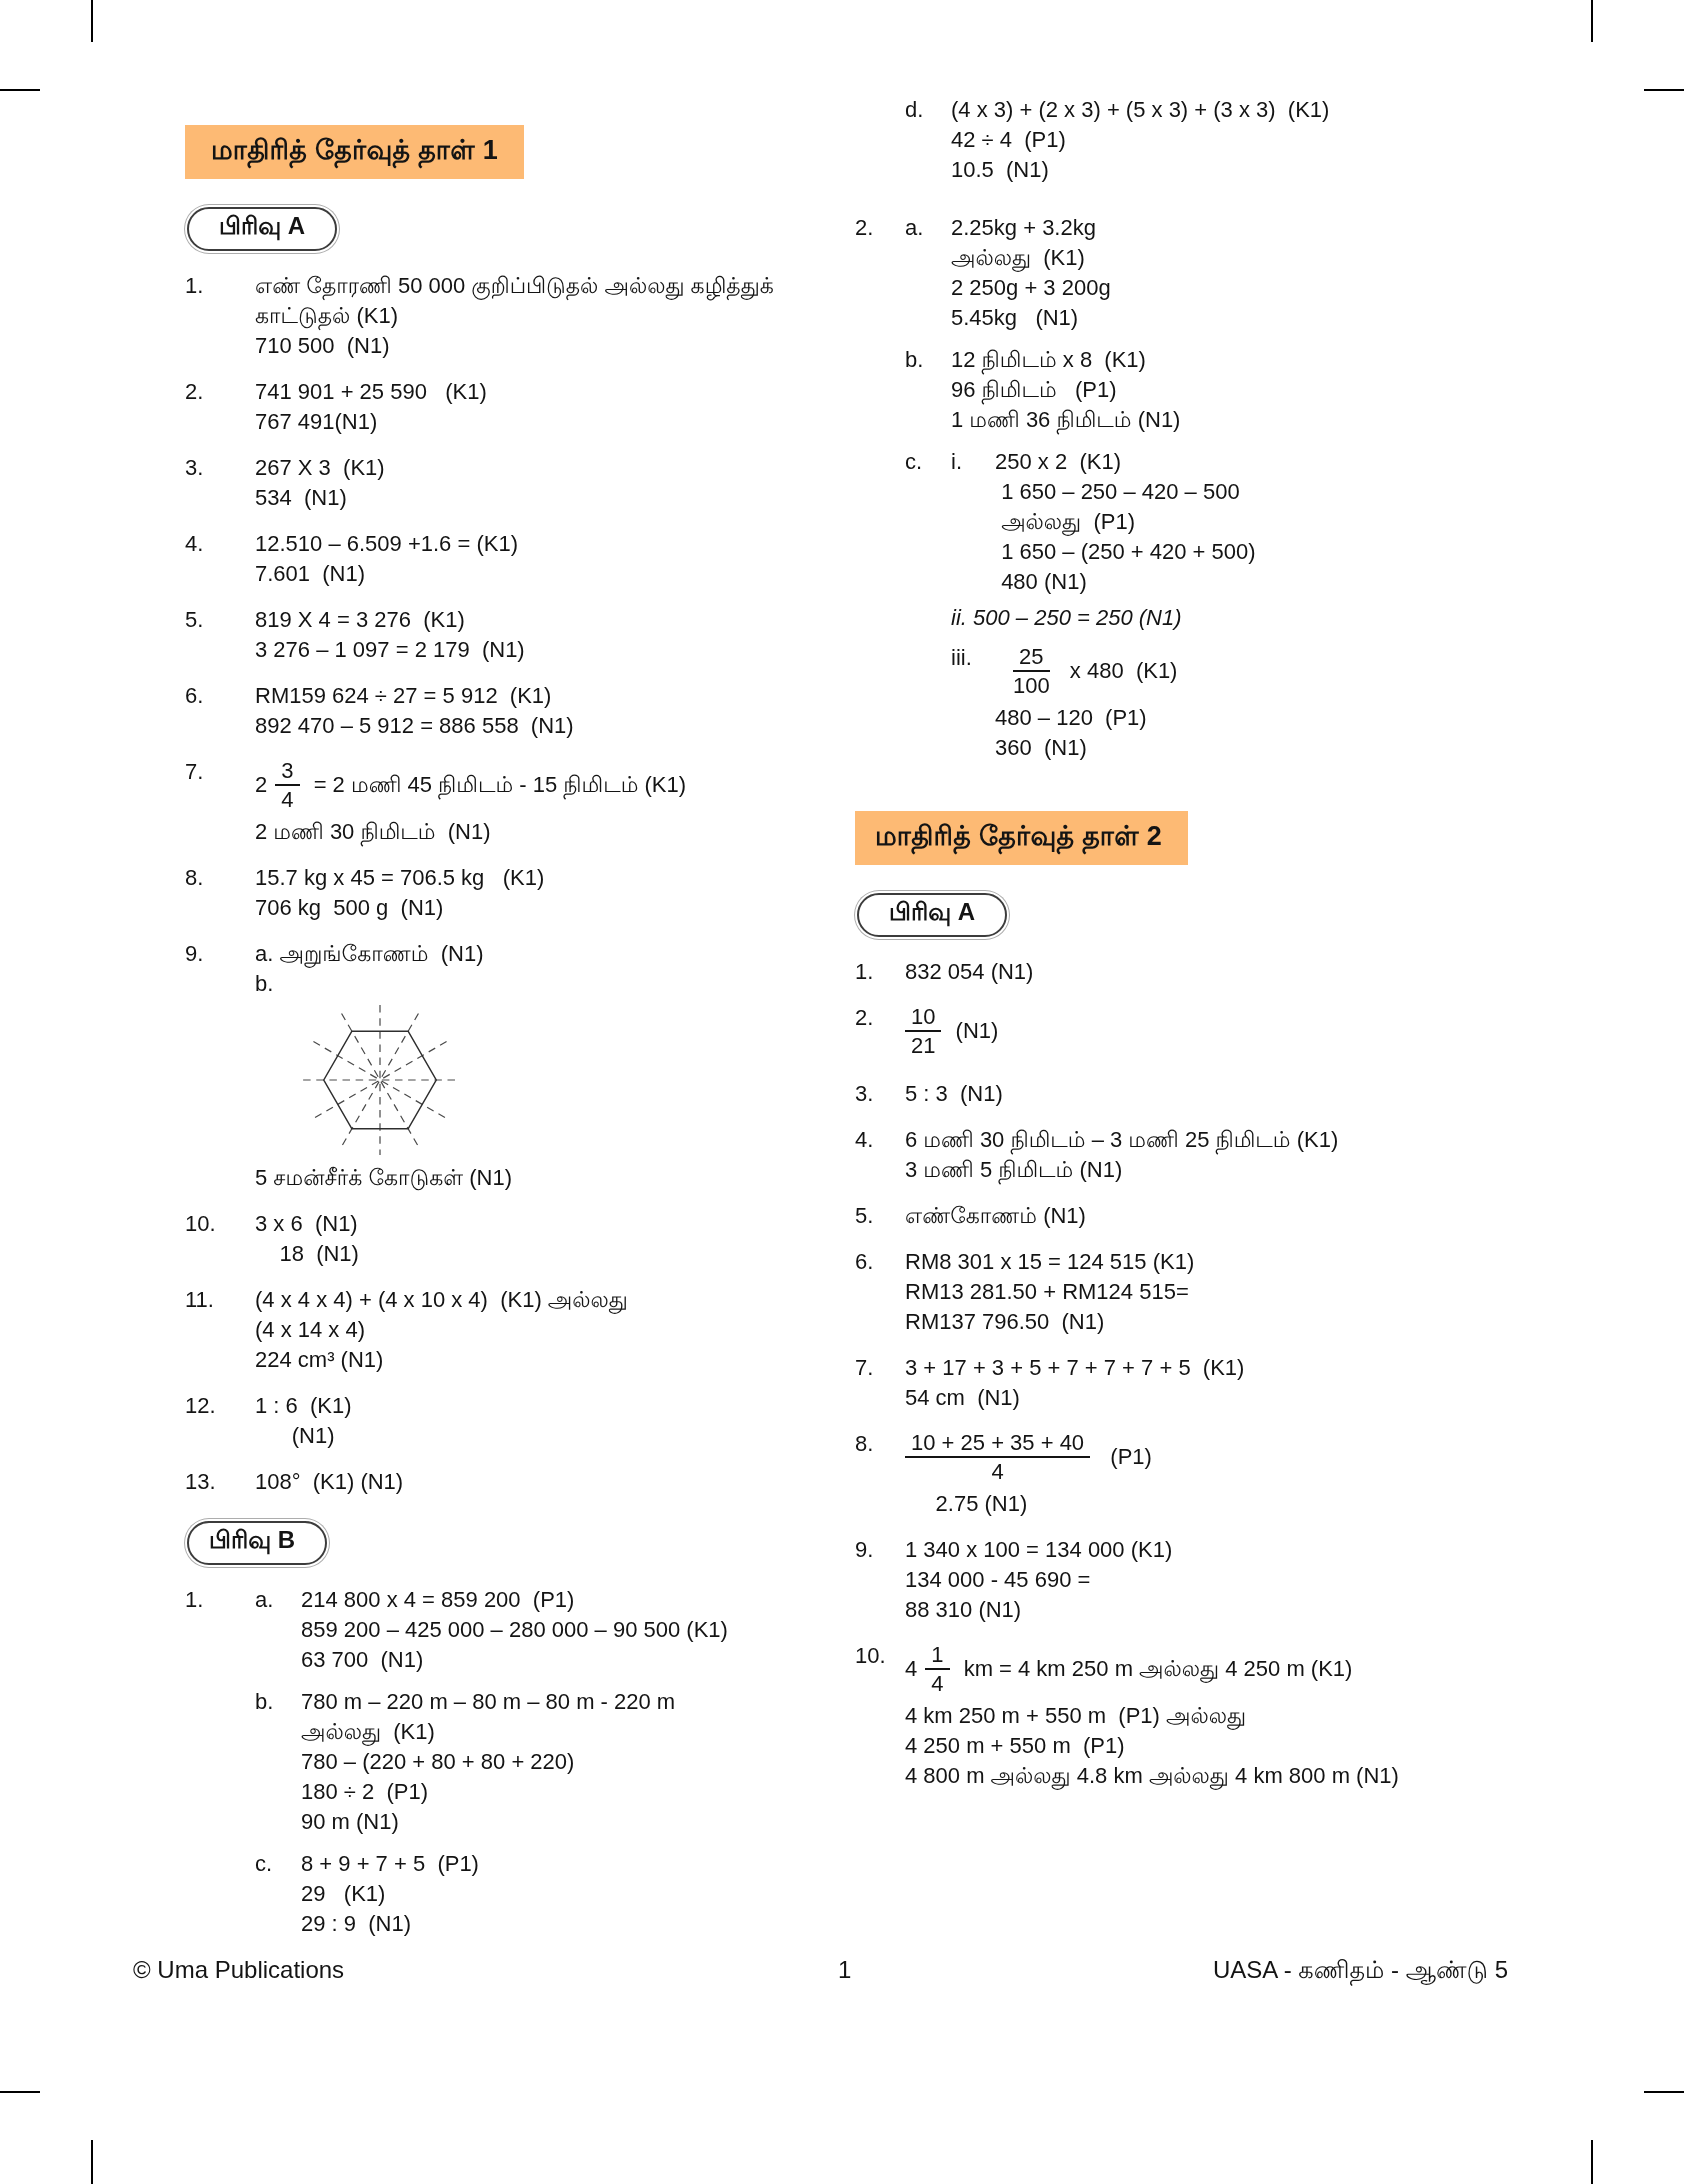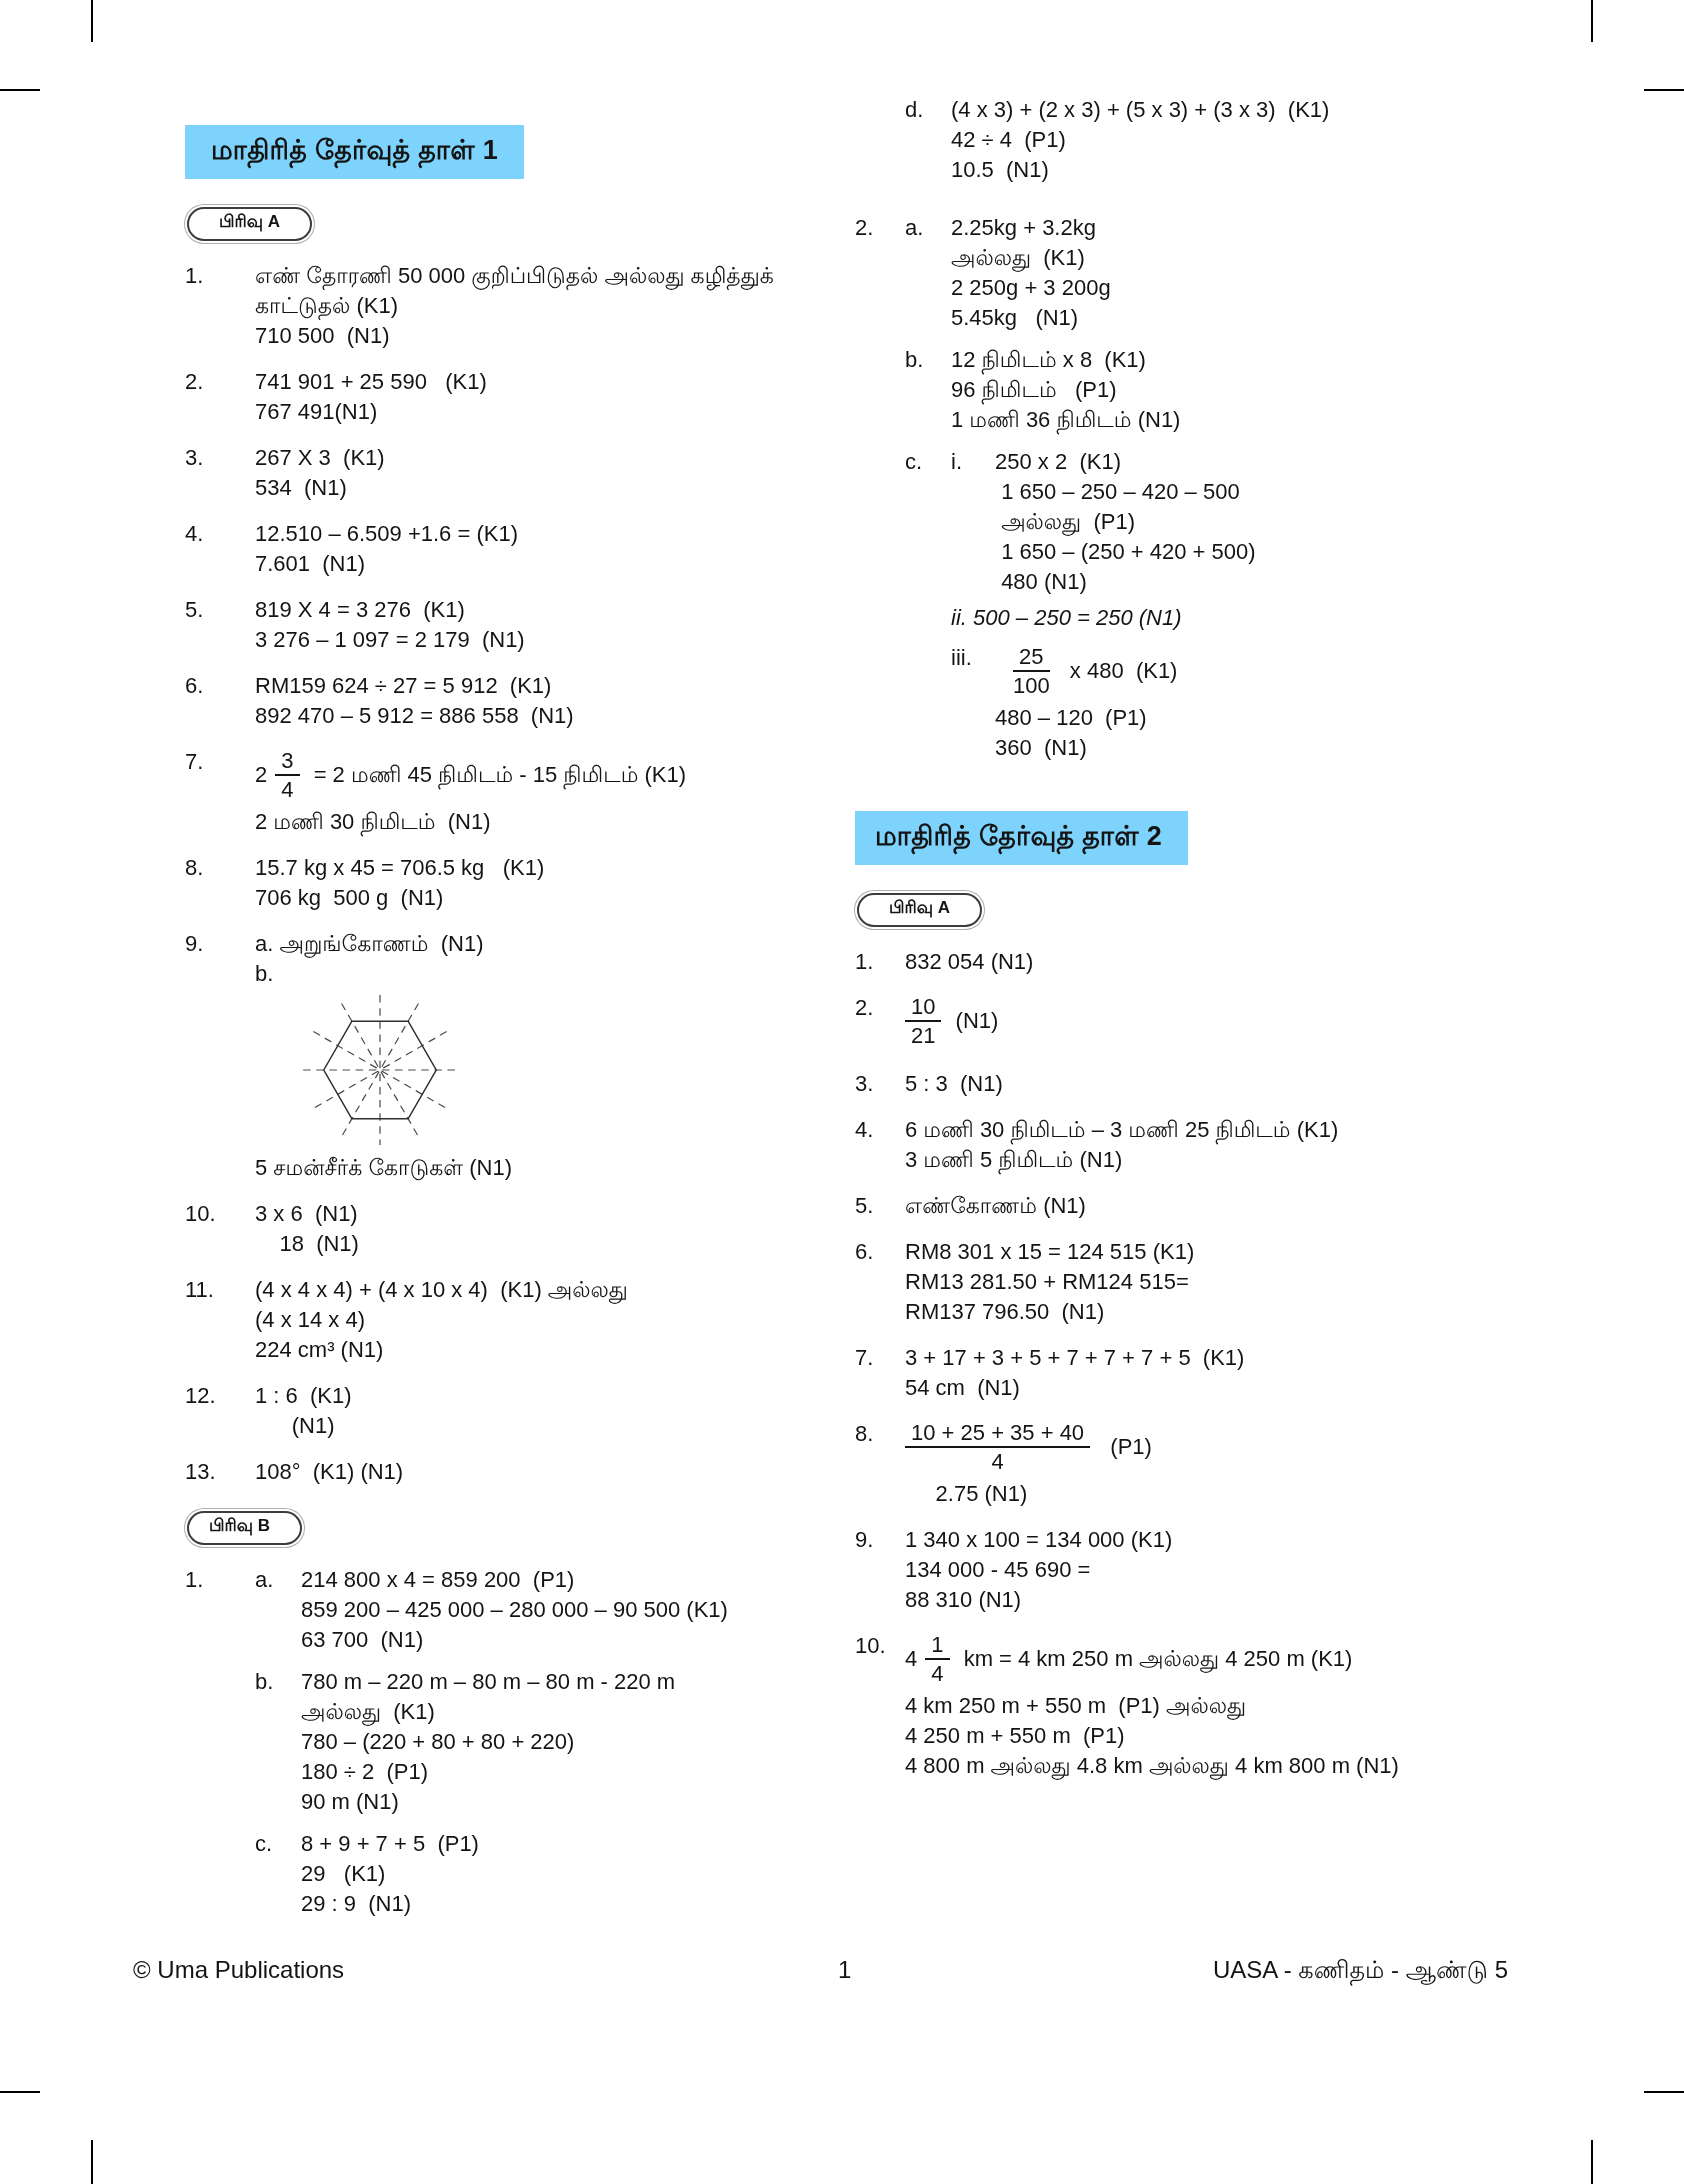--- a/index.html
+++ b/index.html
@@ -2,24 +2,24 @@
 <html><head>
 <meta charset="utf-8">
 <style>
   html,body{margin:0;padding:0;background:#ddd;}
   .page{position:relative;width:1684px;height:2184px;background:#ffffff;
         font-family:"Liberation Sans","DejaVu Sans",sans-serif;color:#141414;overflow:hidden;}
   .cm{position:absolute;background:#000;}
   .col{position:absolute;}
   .col-left{left:185px;top:125px;width:655px;}
   .col-right{left:855px;top:95px;width:640px;}
-  .title-box{display:inline-block;background:#7dd3fc;padding:10px 26px;
+  .title-box{display:inline-block;background:#fdba74;padding:10px 26px;
              font-size:27px;font-weight:bold;margin-bottom:26px;letter-spacing:.3px;}
   .pill{display:inline-block;border:2px solid #3c3c3c;border-radius:24px;
-        padding:3px 30px 6px 30px;font-size:17px;font-weight:bold;margin:2px 0 20px 2px;
+        padding:3px 30px 6px 30px;font-size:24px;font-weight:bold;margin:2px 0 20px 2px;
         box-shadow:0 0 0 2px #ffffff,0 0 0 3px #adadad;background:#fff;}
   .item{display:flex;margin-bottom:16px;font-size:22px;}
   .num{width:70px;flex-shrink:0;line-height:30px;}
   .col-right .num{width:50px;}
   .content{flex:1;min-width:0;}
   .line{white-space:pre-wrap;min-height:30px;line-height:30px;}
   .sub{display:flex;margin-bottom:12px;}
   .letter{width:46px;flex-shrink:0;line-height:30px;}
   .roman{width:44px;flex-shrink:0;line-height:30px;white-space:pre;}
   .scontent{flex:1;min-width:0;}

